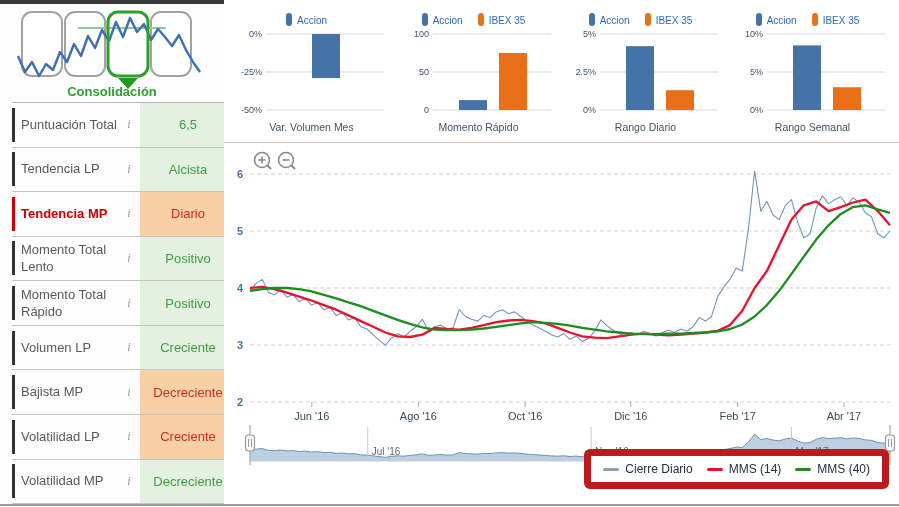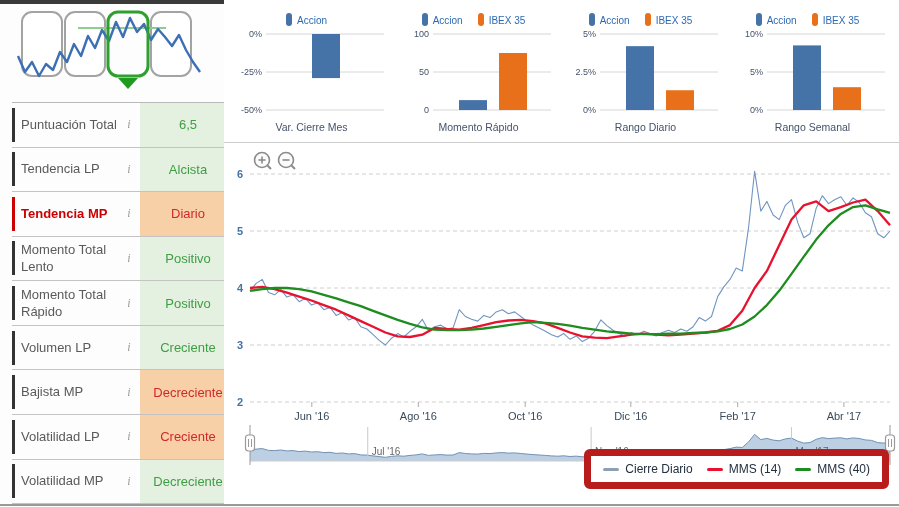--- a/index.html
+++ b/index.html
@@ -53,20 +53,21 @@
   <div id="pattern-box">
     <svg width="206" height="82" style="position:absolute;left:14px;top:4px">
       <rect x="8" y="4" width="40" height="64" rx="10" fill="#fff" stroke="#a3a3a3" stroke-width="2"></rect>
       <rect x="51" y="4" width="40" height="64" rx="10" fill="#fff" stroke="#a3a3a3" stroke-width="2"></rect>
       <rect x="137" y="4" width="40" height="64" rx="10" fill="#fff" stroke="#a3a3a3" stroke-width="2"></rect>
       <line x1="64" y1="20" x2="152" y2="20" stroke="#8fcd8f" stroke-width="2"></line>
       <polyline points="4,48 11,64 18,54 25,68 32,56 39,62 46,44 53,54 60,36 67,48 74,28 81,40 88,22 95,33 102,14 109,29 116,10 123,24 130,16 137,32 144,21 151,29 158,38 165,27 172,42 179,54 186,64" fill="none" stroke="#3d6fb4" stroke-width="2.4" stroke-linejoin="round"></polyline>
       <rect x="94" y="4" width="40" height="64" rx="10" fill="none" stroke="#2da02d" stroke-width="3"></rect>
       <polygon points="104,70 124,70 114,81" fill="#1f9a1f"></polygon>
     </svg>
+    <div id="pattern-label">Consolidación</div>
   </div>
   <div id="ind-table">
       <div class="row">
         <div class="rbar"></div>
         <div class="rlabel">Puntuación Total</div>
         <div class="rinfo">i</div>
         <div class="rvalue val-pos">6,5</div>
       </div>
       <div class="row">
         <div class="rbar"></div>
@@ -128,21 +129,21 @@
         </div>
         <svg width="160" height="94" style="display:block;margin:0 auto">
           <line x1="34" y1="8" x2="152" y2="8" stroke="#d6d6d6" stroke-width="1"></line>
           <text x="30" y="11" text-anchor="end" font-size="9" fill="#44526b">0%</text>
           <line x1="34" y1="46" x2="152" y2="46" stroke="#d6d6d6" stroke-width="1"></line>
           <text x="30" y="49" text-anchor="end" font-size="9" fill="#44526b">-25%</text>
           <line x1="34" y1="84" x2="152" y2="84" stroke="#d6d6d6" stroke-width="1"></line>
           <text x="30" y="87" text-anchor="end" font-size="9" fill="#44526b">-50%</text>
           <rect x="80" y="8" width="28" height="44.08" fill="#4572a7"></rect>
         </svg>
-        <div class="mini-title">Var. Cierre Mes</div>
+        <div class="mini-title">Var. Volumen Mes</div>
       </div>
       <div class="mini-card">
         <div class="mini-legend">
           <span class="pill" style="background: rgb(69, 114, 167);"></span>
           <span class="lbl">Accion</span>
           <span class="pill" style="background: rgb(232, 112, 26);"></span>
           <span class="lbl">IBEX 35</span>
         </div>
         <svg width="160" height="94" style="display:block;margin:0 auto">
           <line x1="34" y1="8" x2="152" y2="8" stroke="#d6d6d6" stroke-width="1"></line>

